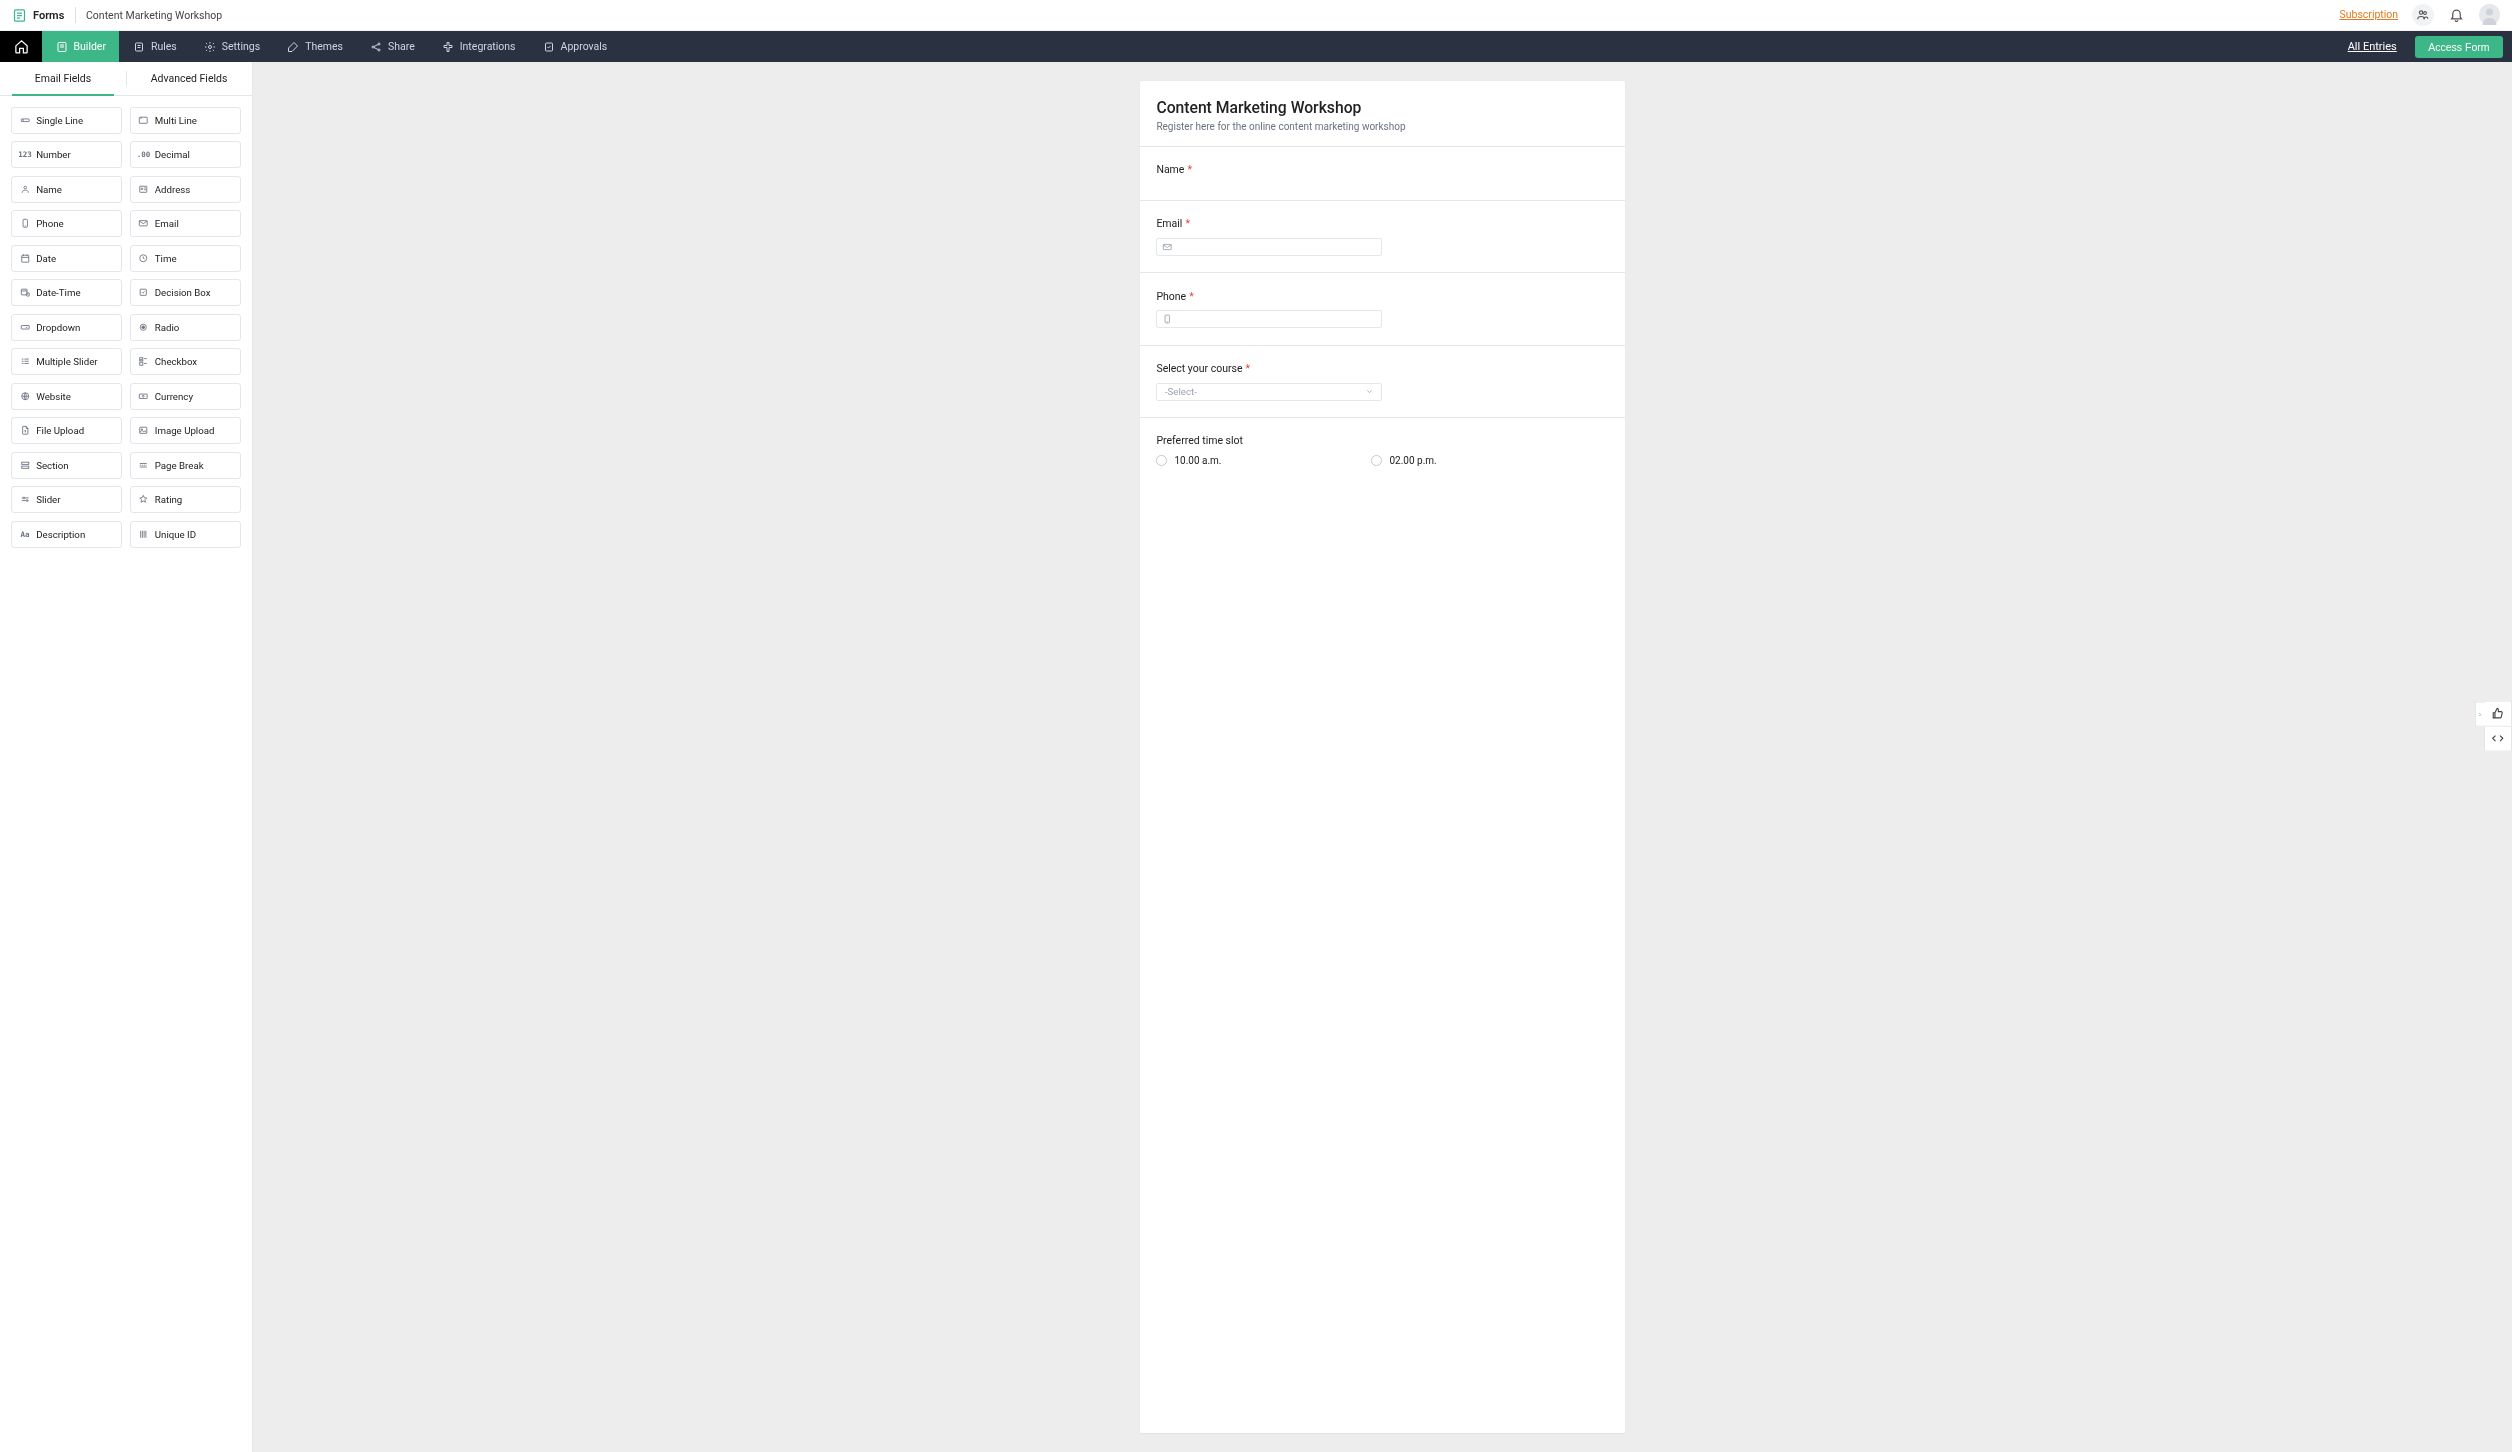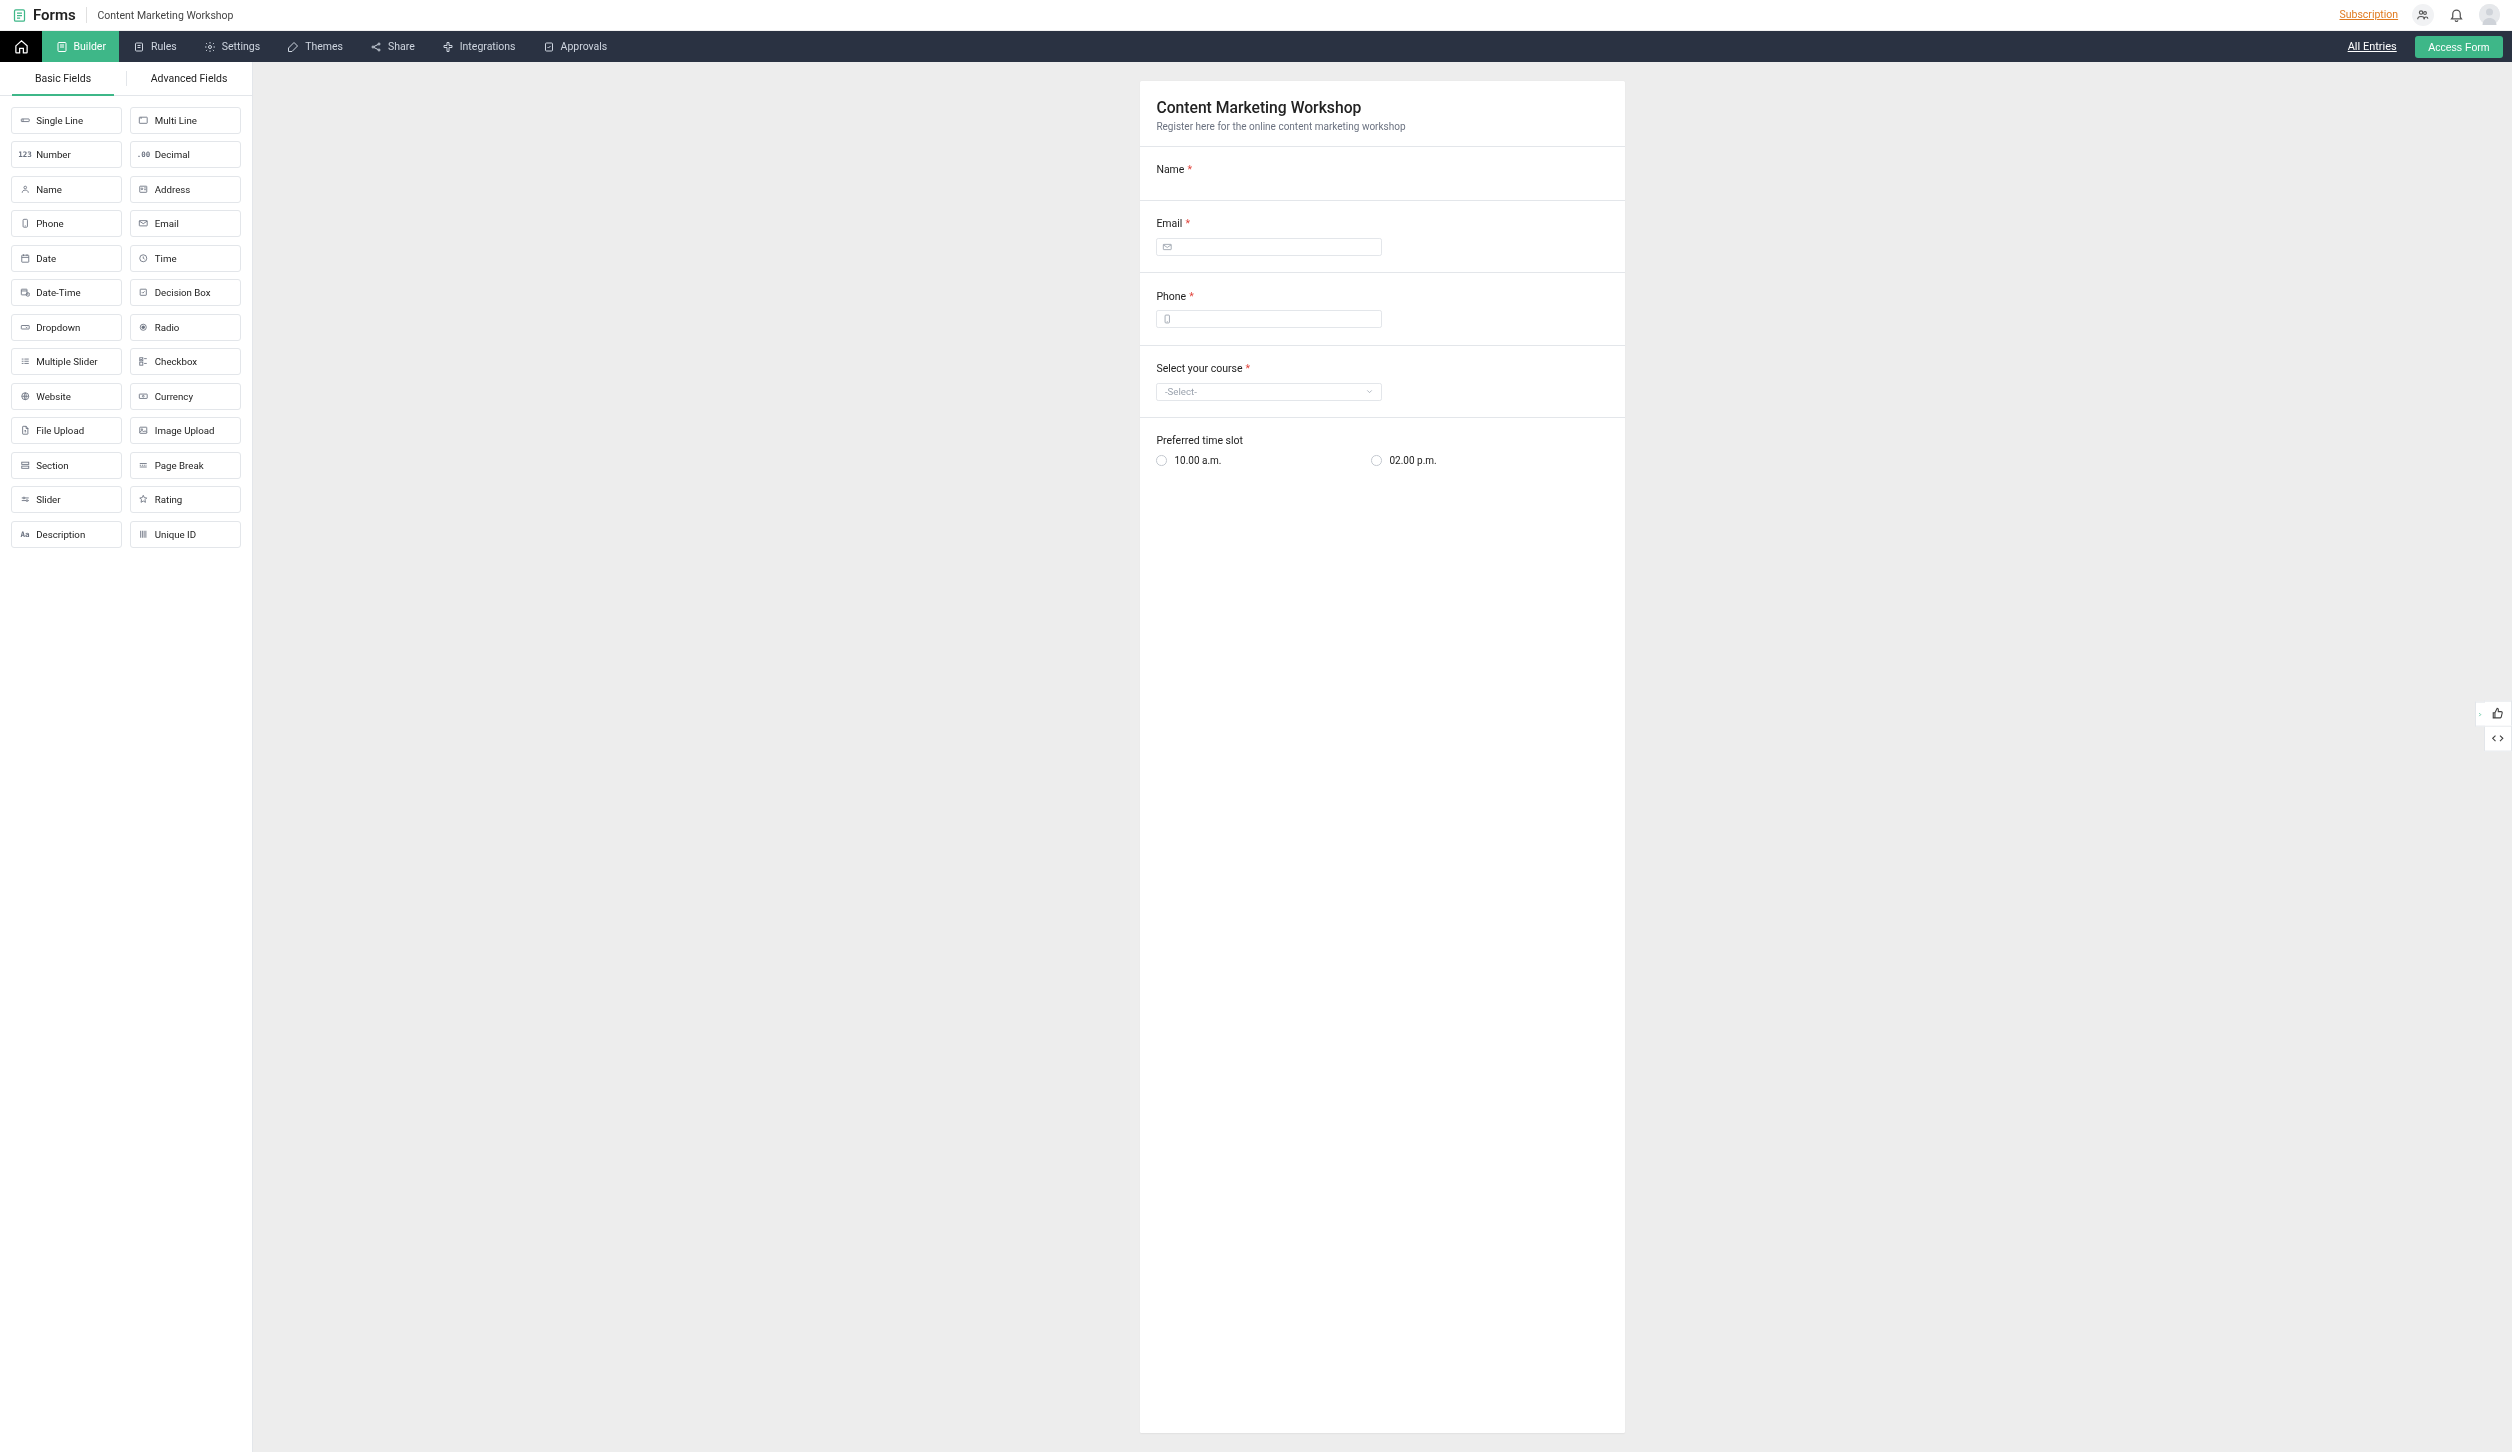--- a/index.html
+++ b/index.html
@@ -28,21 +28,21 @@
     display: flex;
     align-items: center;
     padding: 0 12px;
     border-bottom: 0.7px solid #f1f1f1;
   }
   .brand {
     display: flex;
     align-items: center;
     gap: 6px;
     font-weight: 600;
-    font-size: 15px;
+    font-size: 11px;
     color: #222;
   }
   .brand svg { width: 15px; height: 15px; }
   .divider-v {
     width: 0.7px;
     height: 16.4px;
     background: #e0e0e0;
     margin: 0 10.5px;
   }
   .form-title-top {
@@ -413,21 +413,21 @@
   <div class="mainnav-spacer"></div>
   <a href="#" class="all-entries">All Entries</a>
   <button class="access-form-btn">Access Form</button>
 </div>
 
 <div class="workspace">
 
   <div class="palette">
     <div class="p-tabs">
       <div class="p-tab active">
-          <span>Basic Fields</span>
+          <span>Email Fields</span>
         </div>
       <div class="p-tab">
           <span>Advanced Fields</span>
         </div>
     </div>
     <div class="field-grid">
 
       <div class="field-item">
         <svg viewBox="0 0 24 24" fill="none" stroke="currentColor" stroke-width="2">
             <rect x="3" y="9" width="18" height="6" rx="1"></rect>

